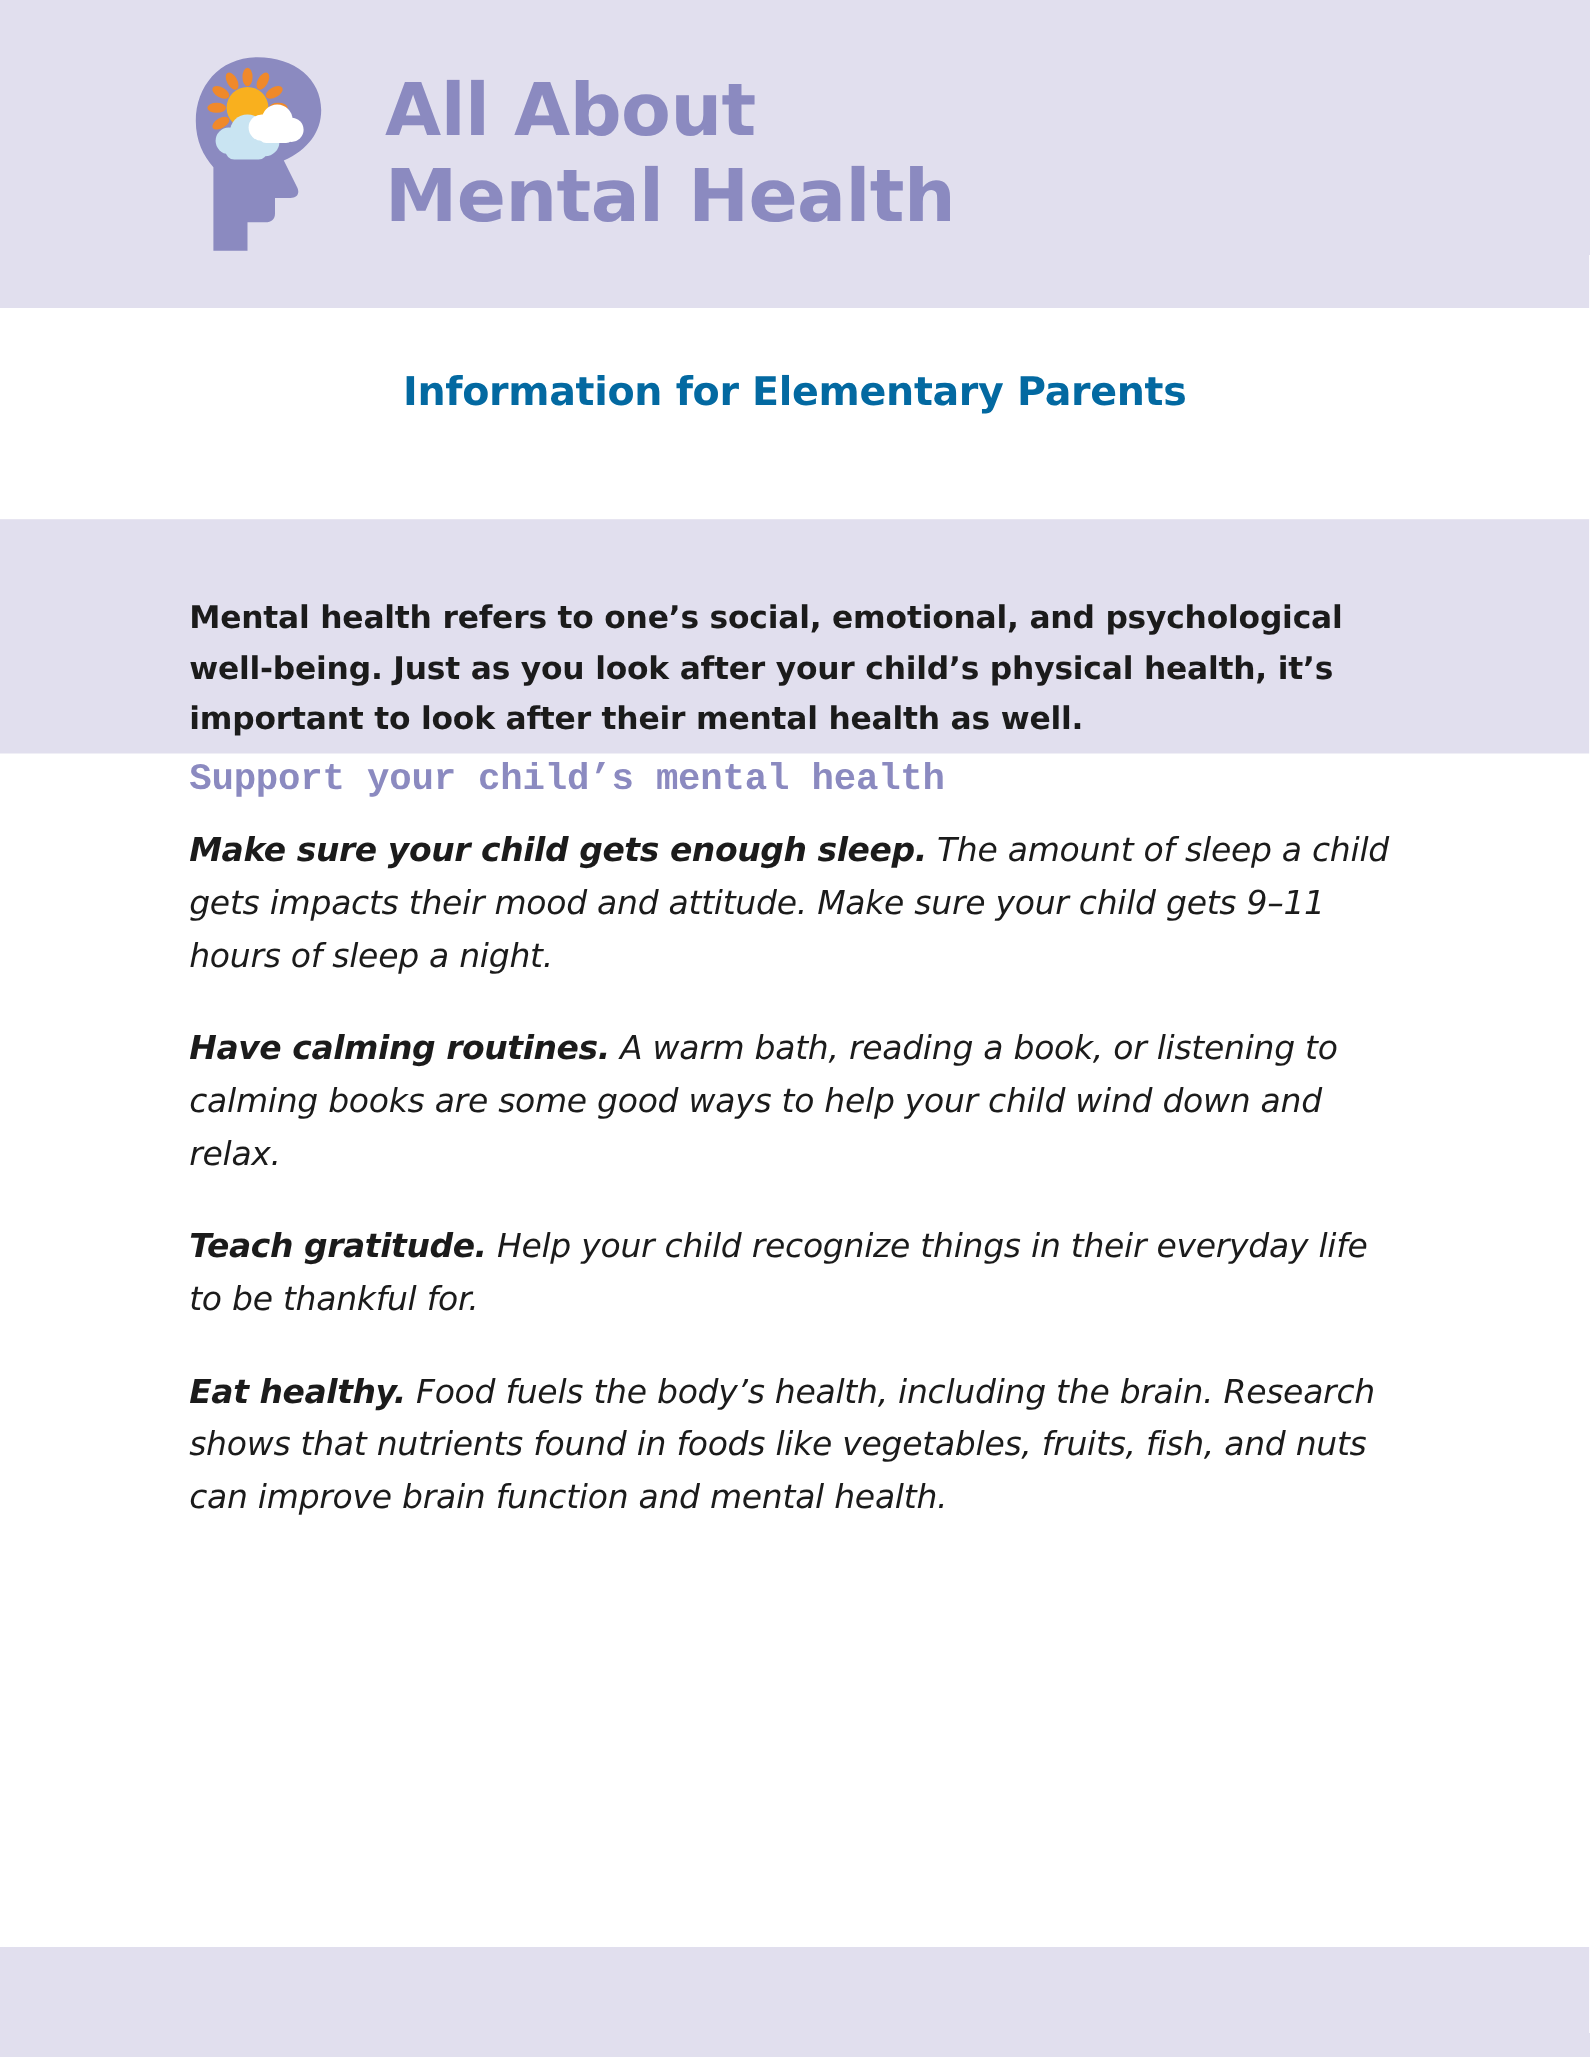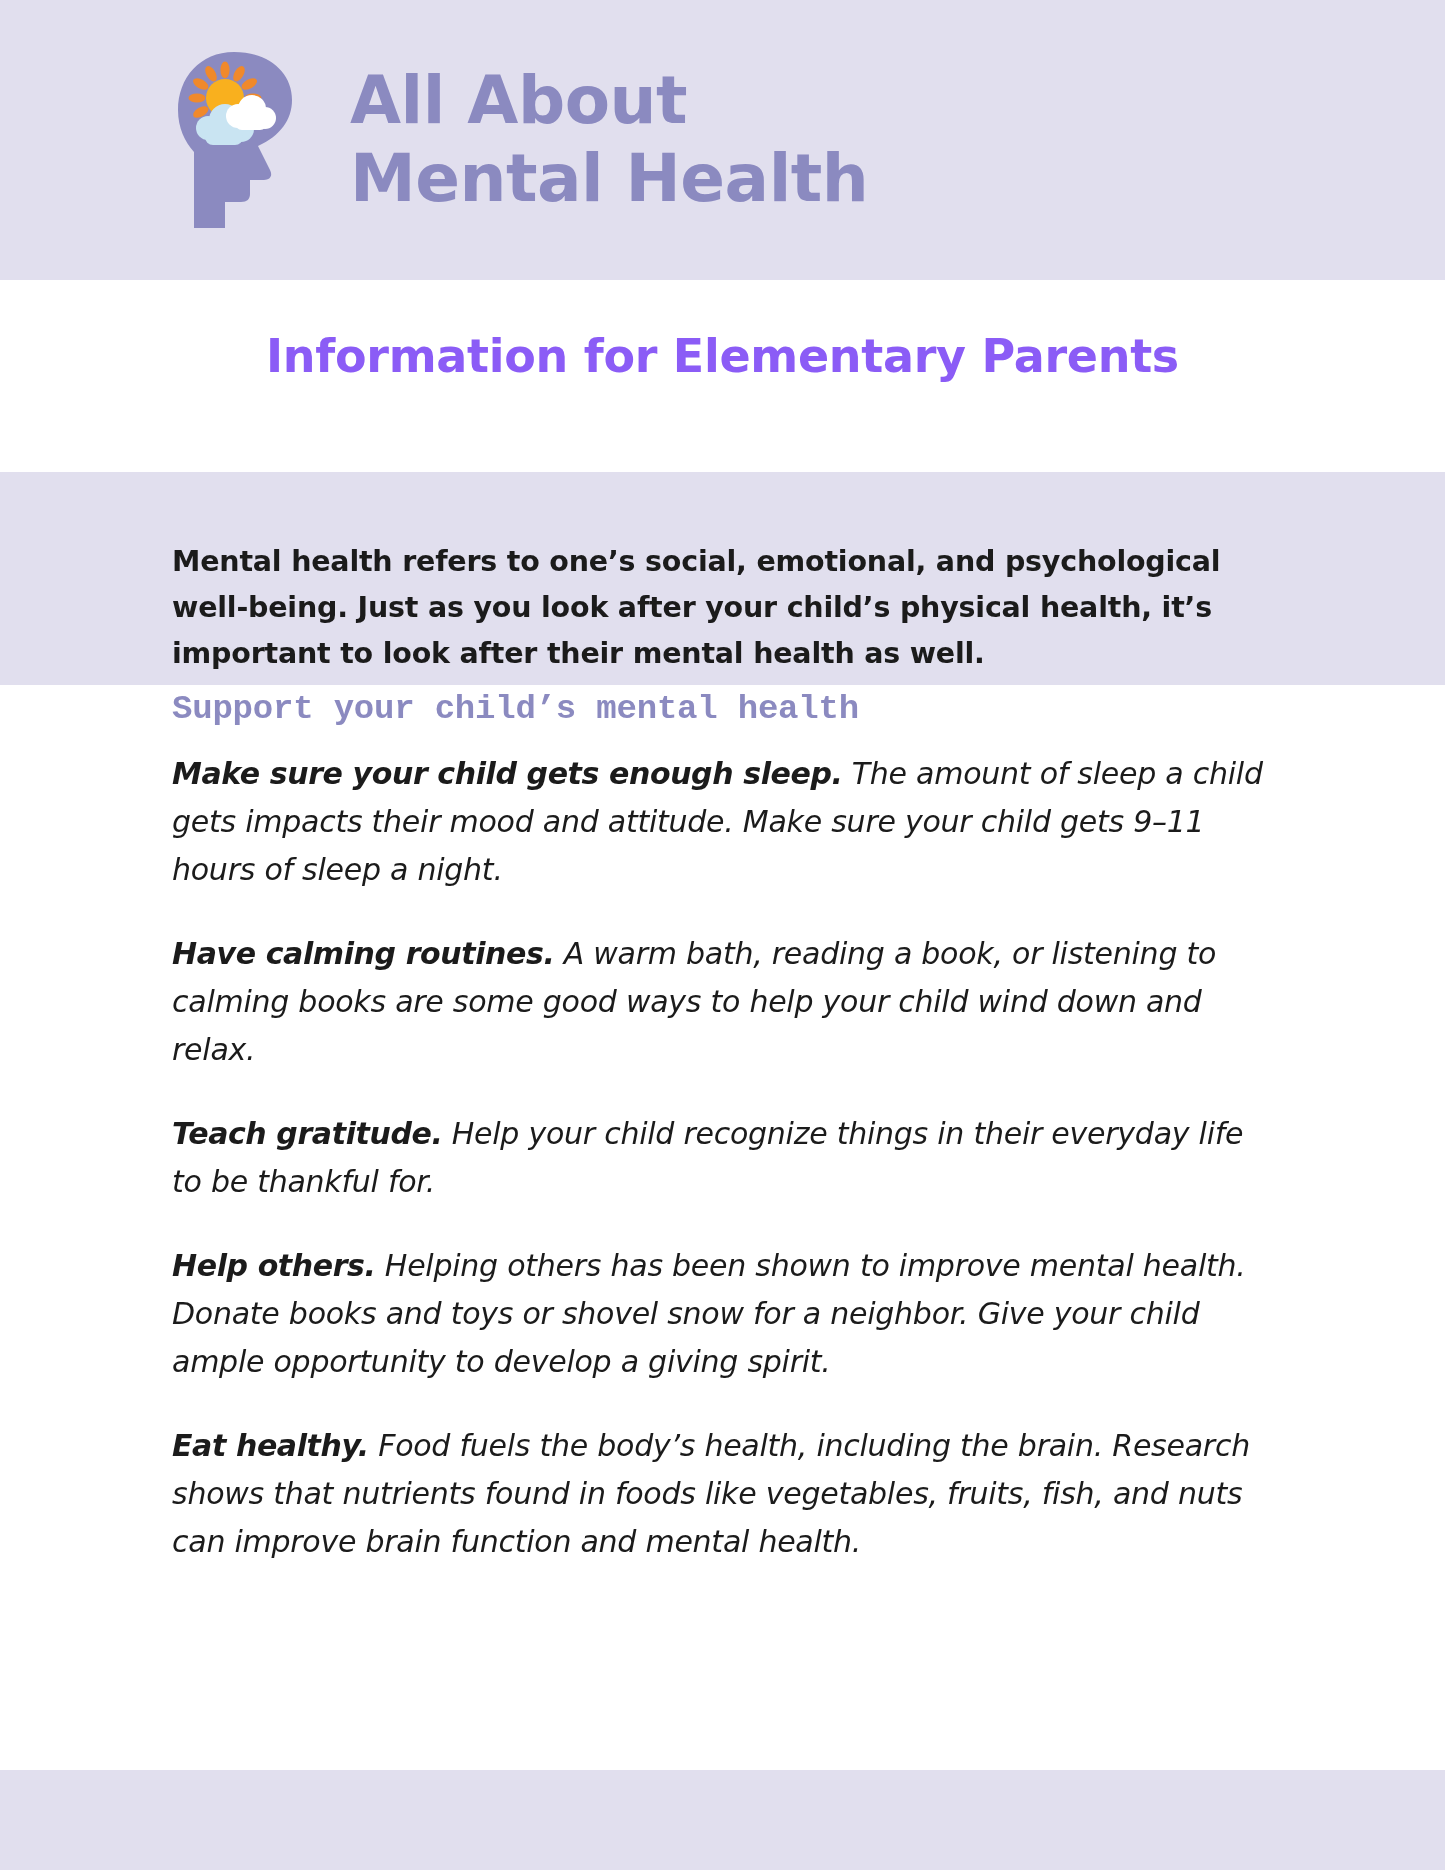--- a/index.html
+++ b/index.html
@@ -59,24 +59,24 @@
     left: 0;
     top: 280px;
     width: 1445px;
     height: 152px;
     background: #ffffff;
     display: flex;
     align-items: center;
     justify-content: center;
   }
   .subtitle-text {
-    color: #8b5cf6;
-    font-family: "DejaVu Sans", sans-serif;
-    font-weight: bold;
-    font-size: 46px;
+    color: #0369a1;
+    font-family: "DejaVu Sans", sans-serif;
+    font-weight: bold;
+    font-size: 36px;
     letter-spacing: -0.3px;
     white-space: nowrap;
   }
 
   
   .intro-band {
     position: absolute;
     left: 0;
     top: 432px;
     width: 1445px;
@@ -220,23 +220,20 @@
 
 
     <p class="tip">
       <span class="lead">Have calming routines.</span><span class="rest"> A warm bath, reading a book, or listening to calming books are some good ways to help your child wind down and relax.</span>
     </p>
 
     <p class="tip">
       <span class="lead">Teach gratitude.</span><span class="rest"> Help your child recognize things in their everyday life to be thankful for.</span>
     </p>
 
-    <p class="tip">
-      <span class="lead">Help others.</span><span class="rest"> Helping others has been shown to improve mental health. Donate books and toys or shovel snow for a neighbor. Give your child ample opportunity to develop a giving spirit.</span>
-    </p>
 
     <p class="tip">
       <span class="lead">Eat healthy.</span><span class="rest">  Food fuels the body’s health, including the brain. Research shows that nutrients found in foods like vegetables, fruits, fish, and nuts can improve brain function and mental health.</span>
     </p>
 
   </div>
 
   <div class="footer-band"></div>
 
 </div>

